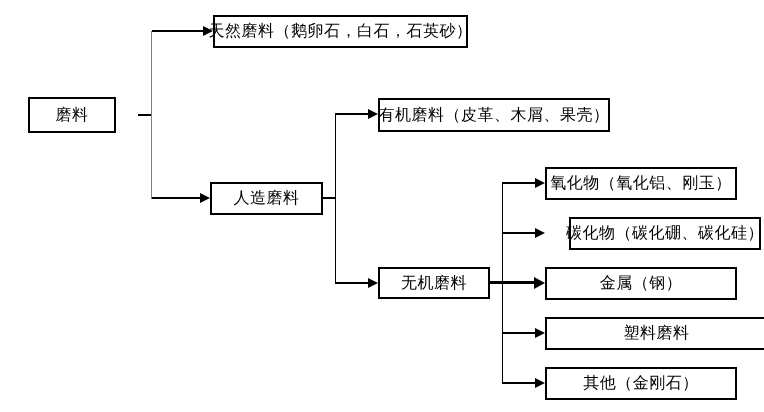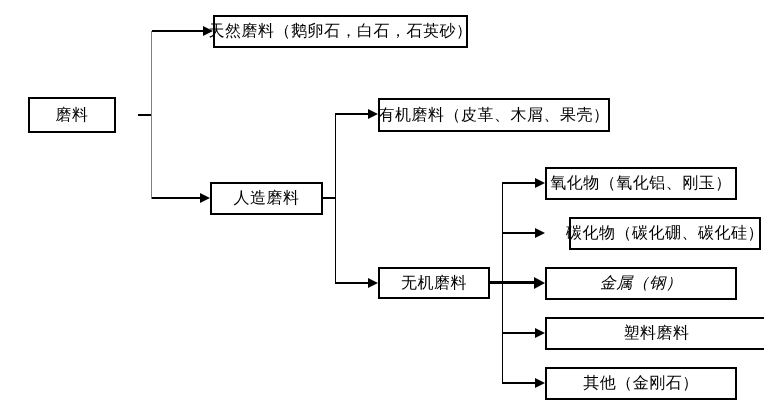--- a/index.html
+++ b/index.html
@@ -70,21 +70,21 @@
   <div class="node" style="left:210px; top:182px; width:113px; height:33px;">人造磨料</div>
 
   <div class="node" style="left:378px; top:98px; width:232px; height:34px;">有机磨料（皮革、木屑、果壳）</div>
 
   <div class="node" style="left:378px; top:267px; width:112px; height:32px;">无机磨料</div>
 
   <div class="node" style="left:545px; top:167px; width:192px; height:33px;">氧化物（氧化铝、刚玉）</div>
 
   <div class="node" style="left:545px; top:217px; width:192px; height:33px;margin-left:24px;">碳化物（碳化硼、碳化硅）</div>
 
-  <div class="node" style="left:545px; top:267px; width:192px; height:33px;font-style:italic;">金属（钢）</div>
+  <div class="node" style="left:545px; top:267px; width:192px; height:33px;">金属（钢）</div>
 
   <div class="node" style="left:545px; top:317px; width:223px; height:33px;">塑料磨料</div>
 
   <div class="node" style="left:545px; top:367px; width:192px; height:33px;font-family:Liberation Serif, serif;">其他（金刚石）</div>
 
   <div class="hline" style="left:138px; top:114px; width:14px;"></div>
   <div class="vline trunk-gray" style="left:151px; top:31px; height:168px;"></div>
 
   <div class="hline" style="left:152px; top:30px; width:51px;"></div>
   <div class="arrowhead" style="left:203px; top:26px;"></div>

